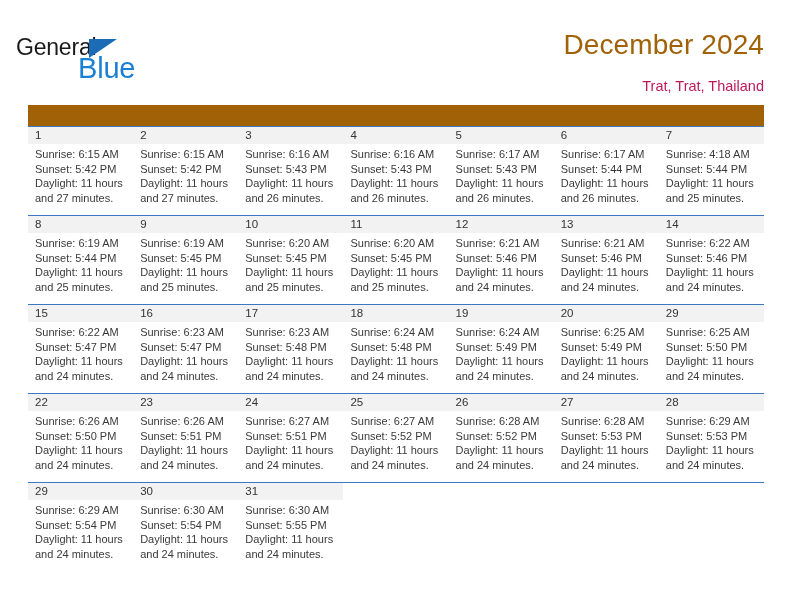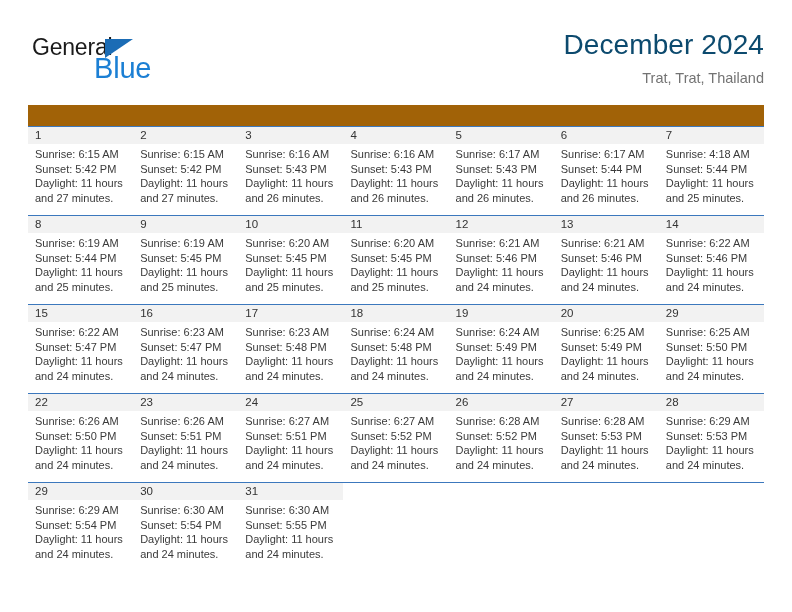--- a/index.html
+++ b/index.html
@@ -17,21 +17,21 @@
   .page {
     position: relative;
     width: 792px;
     height: 612px;
     box-sizing: border-box;
   }
 
   
   .header {
     position: absolute;
-    left: 28px;
+    left: 12px;
     top: 28px;
     right: 28px;
     height: 68px;
   }
   .brand {
     position: absolute;
     left: 4px;
     top: 6px;
     width: 200px;
     height: 56px;
@@ -66,30 +66,30 @@
 
   .title-block {
     position: absolute;
     right: 0;
     top: 0;
     text-align: right;
   }
   .cal-title {
     font-size: 28px;
     line-height: 34px;
-    color: #0c4a6e;
+    color: #a16207;
     font-weight: normal;
     margin: 0;
     letter-spacing: 0.1px;
   }
   .cal-subtitle {
     font-size: 14.5px;
     line-height: 20px;
-    color: #737373;
-    margin: 6px 0 0 0;
+    color: #be185d;
+    margin: 14px 0 0 0;
     font-weight: normal;
   }
 
   
   .calendar {
     position: absolute;
     left: 28px;
     top: 105px;
     width: 736px;
   }

